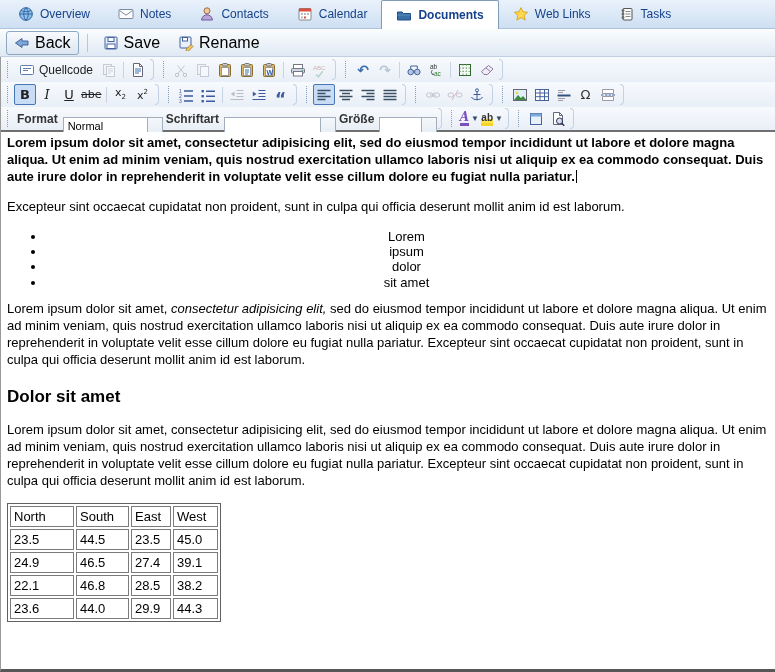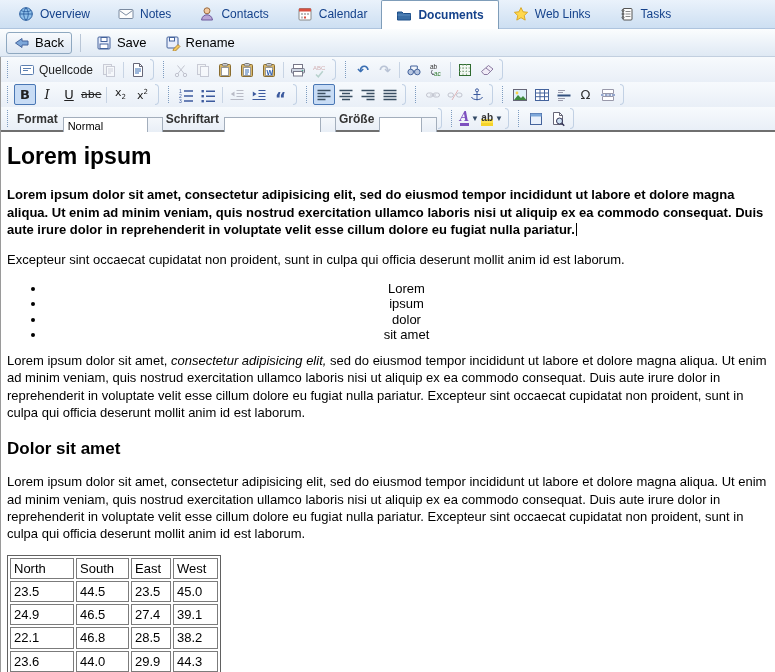--- a/index.html
+++ b/index.html
@@ -13,21 +13,21 @@
     padding-left:4px; }
   .tab { display:flex; align-items:center; gap:6px; padding:0 14px; cursor:pointer;
     color:#15428b; font-size:12px; }
   .tab.active { background:#fff; border:1px solid #7f9db9; border-bottom:none;
     border-radius:2px 2px 0 0; font-weight:bold; margin-bottom:-1px; }
   .ticon { width:16px; height:16px; display:inline-flex; }
 
   
   .actionbar { height:28px; flex:0 0 28px; display:flex; align-items:center; gap:4px;
     background:linear-gradient(#fbfdfe,#dfe9f4); border-bottom:1px solid #c2cfdf;
-    padding:0 6px; font-size:13px; color:#000; }
+    padding:0 6px; font-size:16px; color:#000; }
   .abtn { display:flex; align-items:center; gap:5px; padding:2px 7px; cursor:pointer; }
   .abtn.framed { border:1px solid #8ea8c0; border-radius:3px;
     background:linear-gradient(#f8fafd,#dce6f2); }
   .asep { width:1px; height:18px; background:#b9c6d6; margin:0 4px; }
 
   
   .editor { flex:1; display:flex; flex-direction:column;
     border-left:1px solid #9a9a9a; border-bottom:3px solid #565656; }
   .tbrow { height:25px; flex:0 0 25px; display:flex; align-items:center;
     background:linear-gradient(#f7fafd,#e9eff7); padding-left:3px; }
@@ -482,21 +482,20 @@
             <path d="M3.5 1.5h6l3 3v9h-9z" fill="#fff" stroke="#667"></path>
             <path d="M9.5 1.5v3h3" fill="none" stroke="#667"></path>
             <circle cx="9.5" cy="10" r="3" fill="#cfe2f3" stroke="#335"></circle>
             <path d="M11.7 12.2l2.5 2.5" stroke="#335" stroke-width="1.5"></path>
           </svg>
         </span>
       <span class="gend"></span>
     </div>
 
     <div class="content">
-      <h1>Lorem ipsum</h1>
       <p class="lead"><span>Lorem ipsum dolor sit amet, consectetur adipisicing elit, sed do eiusmod tempor incididunt ut labore et dolore magna aliqua. Ut enim ad minim veniam, quis nostrud exercitation ullamco laboris nisi ut aliquip ex ea commodo consequat. Duis aute irure dolor in reprehenderit in voluptate velit esse cillum dolore eu fugiat nulla pariatur.</span><span class="caret"></span></p>
       <p>Excepteur sint occaecat cupidatat non proident, sunt in culpa qui officia deserunt mollit anim id est laborum.</p>
       <ul>
         <li>Lorem</li>
         <li>ipsum</li>
         <li>dolor</li>
         <li>sit amet</li>
       </ul>
       <p><span>Lorem ipsum dolor sit amet, </span><i>consectetur adipisicing elit,</i><span> sed do eiusmod tempor incididunt ut labore et dolore magna aliqua. Ut enim ad minim veniam, quis nostrud exercitation ullamco laboris nisi ut aliquip ex ea commodo consequat. Duis aute irure dolor in reprehenderit in voluptate velit esse cillum dolore eu fugiat nulla pariatur. Excepteur sint occaecat cupidatat non proident, sunt in culpa qui officia deserunt mollit anim id est laborum.</span></p>
       <h2>Dolor sit amet</h2>

